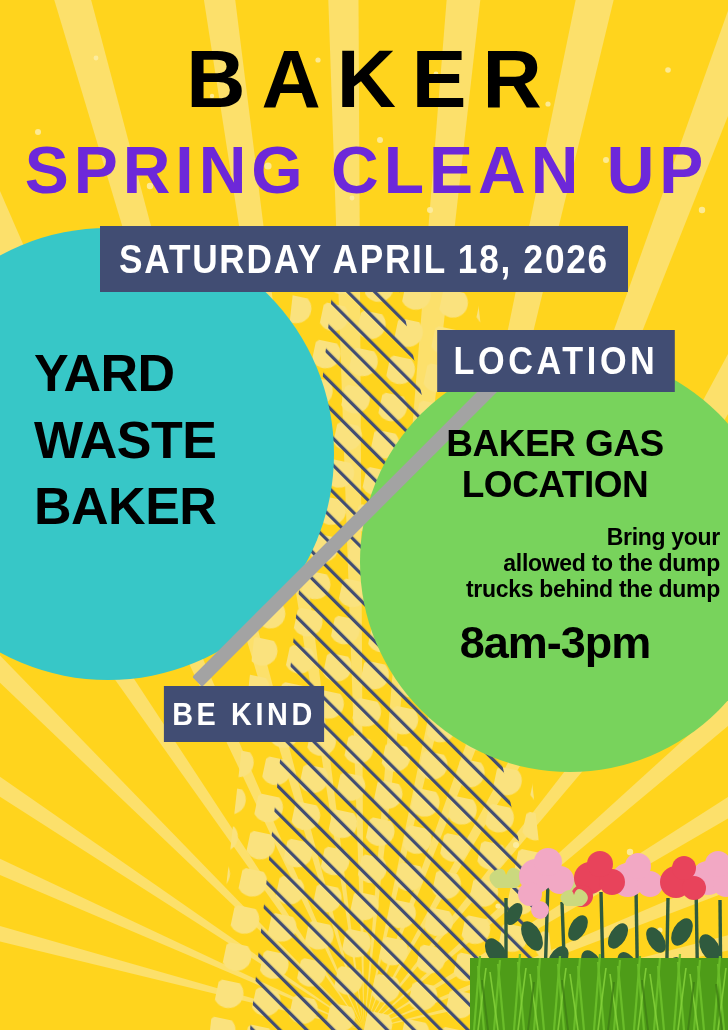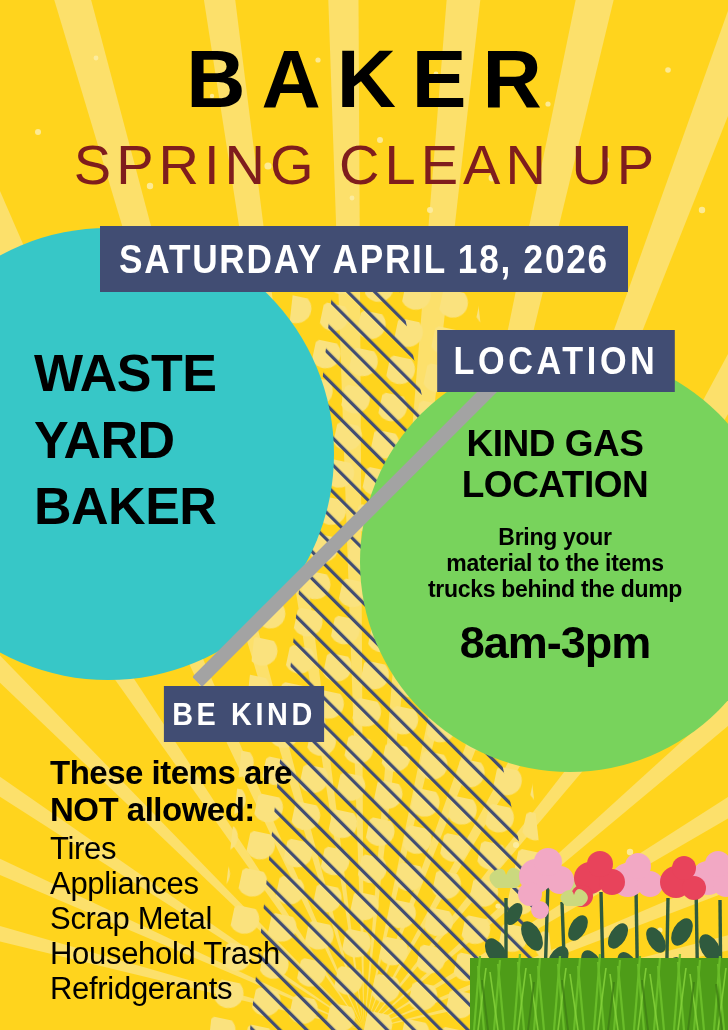--- a/index.html
+++ b/index.html
@@ -99,24 +99,24 @@
   }
   .headline-1 {
     font-size: 82px;
     font-weight: 700;
     letter-spacing: 16px;
     color: #000;
     line-height: 0.95;
     margin-left: 16px;
   }
   .headline-2 {
-    font-size: 56px;
-    font-weight: 400;
+    font-size: 66px;
+    font-weight: 700;
     letter-spacing: 5px;
-    color: #7f1d1d;
+    color: #6d28d9;
     line-height: 1.05;
     margin-top: 18px;
     margin-left: 5px;
   }
 
   .banner {
     position: absolute;
     z-index: 12;
     background: #414D73;
     color: #ffffff;
@@ -182,20 +182,21 @@
     font-weight: 700;
     line-height: 1.1;
     letter-spacing: -0.5px;
   }
   .instructions {
     font-size: 23px;
     font-weight: 700;
     line-height: 1.12;
     margin-top: 20px;
     letter-spacing: -0.3px;
+    text-align: right;
   }
   .hours {
     font-size: 45px;
     font-weight: 700;
     margin-top: 14px;
     letter-spacing: -1px;
   }
 
   .notallowed-block {
     position: absolute;
@@ -429,49 +430,36 @@
   </svg>
 
   <div class="headline-wrap">
     <div class="headline-1">BAKER</div>
     <div class="headline-2">SPRING CLEAN UP</div>
   </div>
 
   <div class="banner banner-date">SATURDAY APRIL 18, 2026</div>
 
   <div class="yard-block">
+    <div>YARD</div>
     <div>WASTE</div>
-    <div>YARD</div>
     <div>BAKER</div>
   </div>
 
   <div class="banner banner-location">LOCATION</div>
 
   <div class="location-block">
     <div class="venue">
-      <div>KIND GAS</div>
+      <div>BAKER GAS</div>
       <div>LOCATION</div>
     </div>
     <div class="instructions">
       <div>Bring your</div>
-      <div>material to the items</div>
+      <div>allowed to the dump</div>
       <div>trucks behind the dump</div>
     </div>
     <div class="hours">8am-3pm</div>
   </div>
 
   <div class="banner banner-bekind">BE KIND</div>
 
-  <div class="notallowed-block">
-    <div class="na-head">
-      <div>These items are</div>
-      <div>NOT allowed:</div>
-    </div>
-    <div class="na-list">
-      <div>Tires</div>
-      <div>Appliances</div>
-      <div>Scrap Metal</div>
-      <div>Household Trash</div>
-      <div>Refridgerants</div>
-    </div>
-  </div>
 
 </div>
 
 </body></html>

